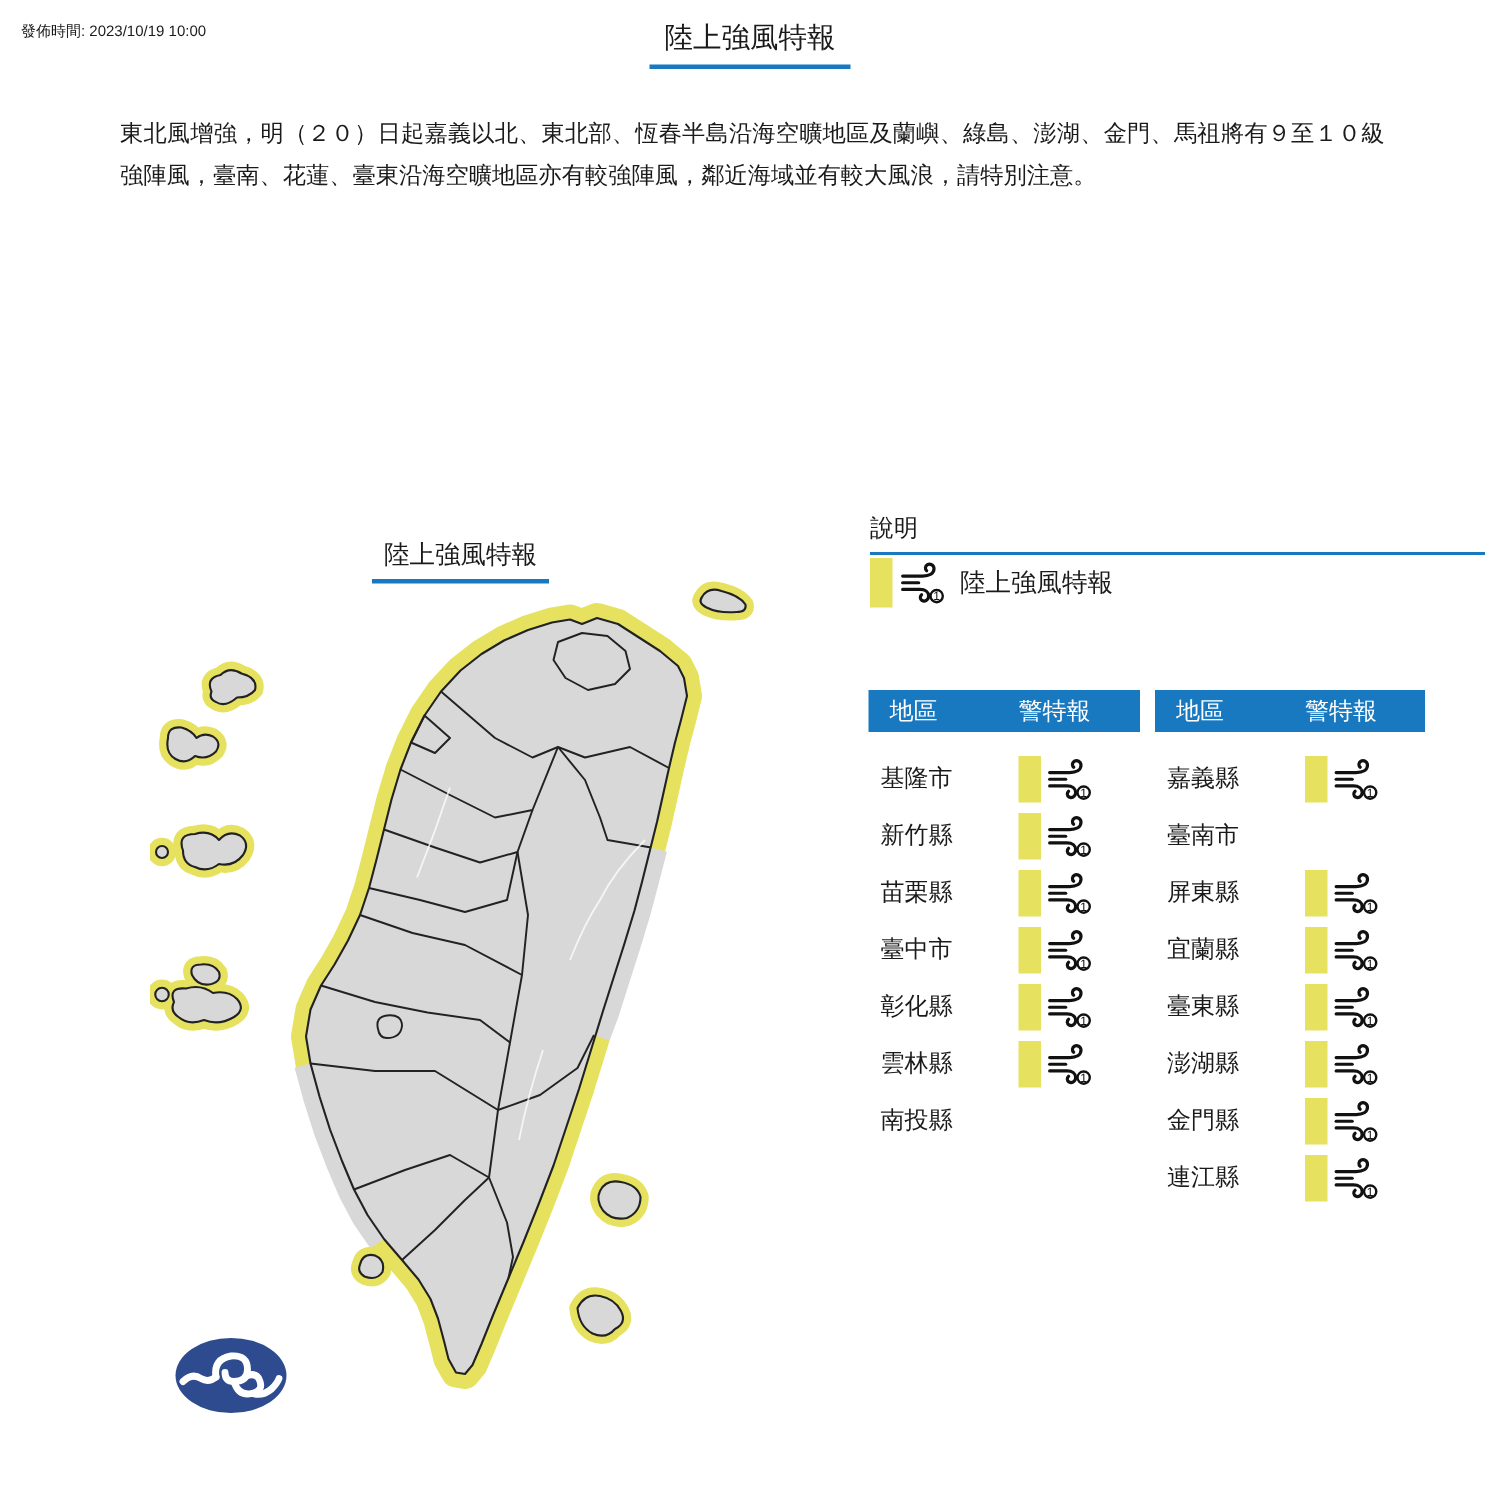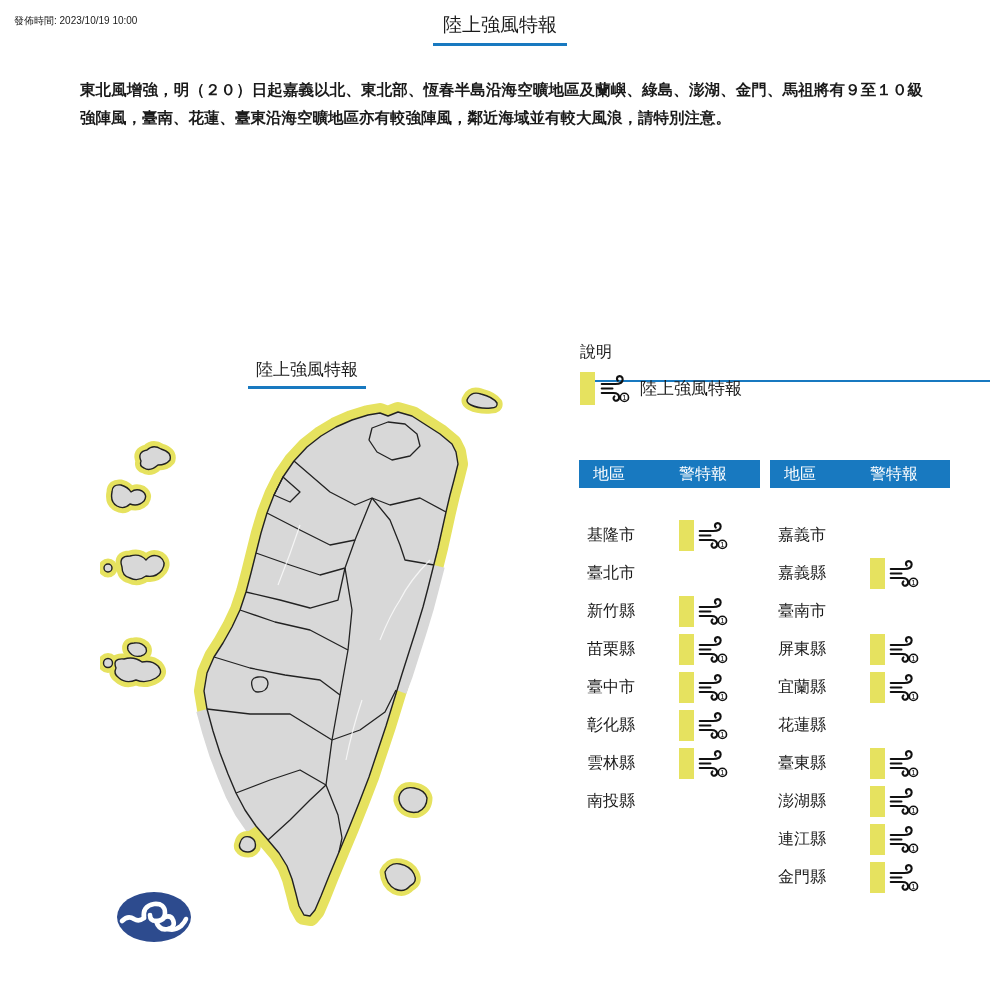--- a/index.html
+++ b/index.html
@@ -10,55 +10,55 @@
     --text:#1a1a1a;
   }
   html,body{margin:0;padding:0;background:#fff;}
   body{width:1000px;height:1000px;position:relative;overflow:hidden;
        font-family:"Liberation Sans", sans-serif;color:var(--text);}
   .publish-time{position:absolute;left:14px;top:14px;font-size:10px;}
   .title-wrap{position:absolute;left:0;right:0;top:12px;text-align:center;}
   .page-title{display:inline-block;font-size:19px;padding:0 10px 5px 10px;
               border-bottom:3px solid var(--accent-blue);}
   .advisory-text{position:absolute;left:80px;top:76px;width:843px;margin:0;
-                 font-size:15.5px;line-height:28px;text-align:justify;font-weight:bold;}
+                 font-size:15.5px;line-height:28px;text-align:justify;}
   .map-title-wrap{position:absolute;left:248px;top:358px;}
   .map-title{display:inline-block;font-size:17px;padding:0 8px 5px 8px;
              border-bottom:3px solid var(--accent-blue);}
   .taiwan-map{position:absolute;left:100px;top:385px;width:470px;height:550px;}
   .cwb-logo{position:absolute;left:115px;top:891px;width:78px;height:52px;}
 
   
   .outline-yellow{fill:none;stroke:var(--warning-yellow);stroke-width:20;
                   stroke-linejoin:round;stroke-linecap:round;}
   .outline-gray{fill:none;stroke:var(--map-gray);stroke-width:22;stroke-linecap:butt;}
   .land{fill:var(--map-gray);stroke:#222;stroke-width:1.4;stroke-linejoin:round;}
   .county{fill:none;stroke:#222;stroke-width:1.3;stroke-linejoin:round;}
   .islet-halo{fill:var(--warning-yellow);stroke:var(--warning-yellow);
               stroke-width:11;stroke-linejoin:round;stroke-linecap:round;}
   .river{fill:none;stroke:#fff;stroke-width:1.2;opacity:.75;}
 
   
   .legend-title{position:absolute;left:580px;top:342px;width:410px;font-size:16px;
-                padding-bottom:17px;border-bottom:2px solid var(--accent-blue);}
+                padding-bottom:5px;border-bottom:2px solid var(--accent-blue);}
   .legend-item{position:absolute;left:580px;top:372px;display:flex;align-items:center;gap:5px;}
   .legend-item .label{font-size:17px;margin-left:3px;}
 
   .ybar{display:inline-block;width:15px;height:31px;background:var(--warning-yellow);}
   .wind{width:32px;height:29px;color:#111;}
   .legend-item .ybar{height:33px;}
 
   
   .region-table{position:absolute;top:460px;font-family:Liberation Serif, serif;}
   #table-0{left:579px;width:181px;}
   #table-1{left:770px;width:180px;}
   .thead{display:flex;align-items:center;height:28px;background:var(--accent-blue);
          color:#fff;font-size:16px;}
   .thead .h1{margin-left:14px;width:86px;}
-  .tbody{padding-top:28px;}
+  .tbody{padding-top:12px;}
   .trow{display:flex;align-items:center;height:38px;}
   .trow .region{width:92px;padding-left:8px;font-size:16px;}
   .warn-cell{display:flex;align-items:center;}
   .warning-indicator{display:flex;align-items:center;gap:4px;}
   .hidden-defs{position:absolute;width:0;height:0;overflow:hidden;}
 </style>
 </head>
 <body>
 
 <svg class="hidden-defs" aria-hidden="true">
@@ -207,26 +207,20 @@
     <span class="warn-cell">
       <span class="warning-indicator">
         <span class="ybar"></span>
         <svg class="wind" viewBox="0 0 36 32">
               <use href="#wind-icon"></use>
             </svg>
       </span>
     </span>
   </div>
       <div class="trow">
-    <span class="region">臺北市</span>
-    <span class="warn-cell">
-      
-    </span>
-  </div>
-      <div class="trow">
     <span class="region">新竹縣</span>
     <span class="warn-cell">
       <span class="warning-indicator">
         <span class="ybar"></span>
         <svg class="wind" viewBox="0 0 36 32">
               <use href="#wind-icon"></use>
             </svg>
       </span>
     </span>
   </div>
@@ -283,43 +277,37 @@
     </div>
 </div>
 
 <div class="region-table" id="table-1">
   <div class="thead">
     <span class="h1">地區</span>
     <span class="h2">警特報</span>
   </div>
   <div class="tbody">
       <div class="trow">
-    <span class="region">嘉義市</span>
+    <span class="region">嘉義縣</span>
+    <span class="warn-cell">
+      <span class="warning-indicator">
+        <span class="ybar"></span>
+        <svg class="wind" viewBox="0 0 36 32">
+              <use href="#wind-icon"></use>
+            </svg>
+      </span>
+    </span>
+  </div>
+      <div class="trow">
+    <span class="region">臺南市</span>
     <span class="warn-cell">
       
     </span>
   </div>
       <div class="trow">
-    <span class="region">嘉義縣</span>
-    <span class="warn-cell">
-      <span class="warning-indicator">
-        <span class="ybar"></span>
-        <svg class="wind" viewBox="0 0 36 32">
-              <use href="#wind-icon"></use>
-            </svg>
-      </span>
-    </span>
-  </div>
-      <div class="trow">
-    <span class="region">臺南市</span>
-    <span class="warn-cell">
-      
-    </span>
-  </div>
-      <div class="trow">
     <span class="region">屏東縣</span>
     <span class="warn-cell">
       <span class="warning-indicator">
         <span class="ybar"></span>
         <svg class="wind" viewBox="0 0 36 32">
               <use href="#wind-icon"></use>
             </svg>
       </span>
     </span>
   </div>
@@ -328,26 +316,20 @@
     <span class="warn-cell">
       <span class="warning-indicator">
         <span class="ybar"></span>
         <svg class="wind" viewBox="0 0 36 32">
               <use href="#wind-icon"></use>
             </svg>
       </span>
     </span>
   </div>
       <div class="trow">
-    <span class="region">花蓮縣</span>
-    <span class="warn-cell">
-      
-    </span>
-  </div>
-      <div class="trow">
     <span class="region">臺東縣</span>
     <span class="warn-cell">
       <span class="warning-indicator">
         <span class="ybar"></span>
         <svg class="wind" viewBox="0 0 36 32">
               <use href="#wind-icon"></use>
             </svg>
       </span>
     </span>
   </div>
@@ -356,35 +338,35 @@
     <span class="warn-cell">
       <span class="warning-indicator">
         <span class="ybar"></span>
         <svg class="wind" viewBox="0 0 36 32">
               <use href="#wind-icon"></use>
             </svg>
       </span>
     </span>
   </div>
       <div class="trow">
+    <span class="region">金門縣</span>
+    <span class="warn-cell">
+      <span class="warning-indicator">
+        <span class="ybar"></span>
+        <svg class="wind" viewBox="0 0 36 32">
+              <use href="#wind-icon"></use>
+            </svg>
+      </span>
+    </span>
+  </div>
+      <div class="trow">
     <span class="region">連江縣</span>
     <span class="warn-cell">
       <span class="warning-indicator">
         <span class="ybar"></span>
         <svg class="wind" viewBox="0 0 36 32">
               <use href="#wind-icon"></use>
             </svg>
       </span>
     </span>
   </div>
-      <div class="trow">
-    <span class="region">金門縣</span>
-    <span class="warn-cell">
-      <span class="warning-indicator">
-        <span class="ybar"></span>
-        <svg class="wind" viewBox="0 0 36 32">
-              <use href="#wind-icon"></use>
-            </svg>
-      </span>
-    </span>
-  </div>
     </div>
 </div>
 
 </body></html>

